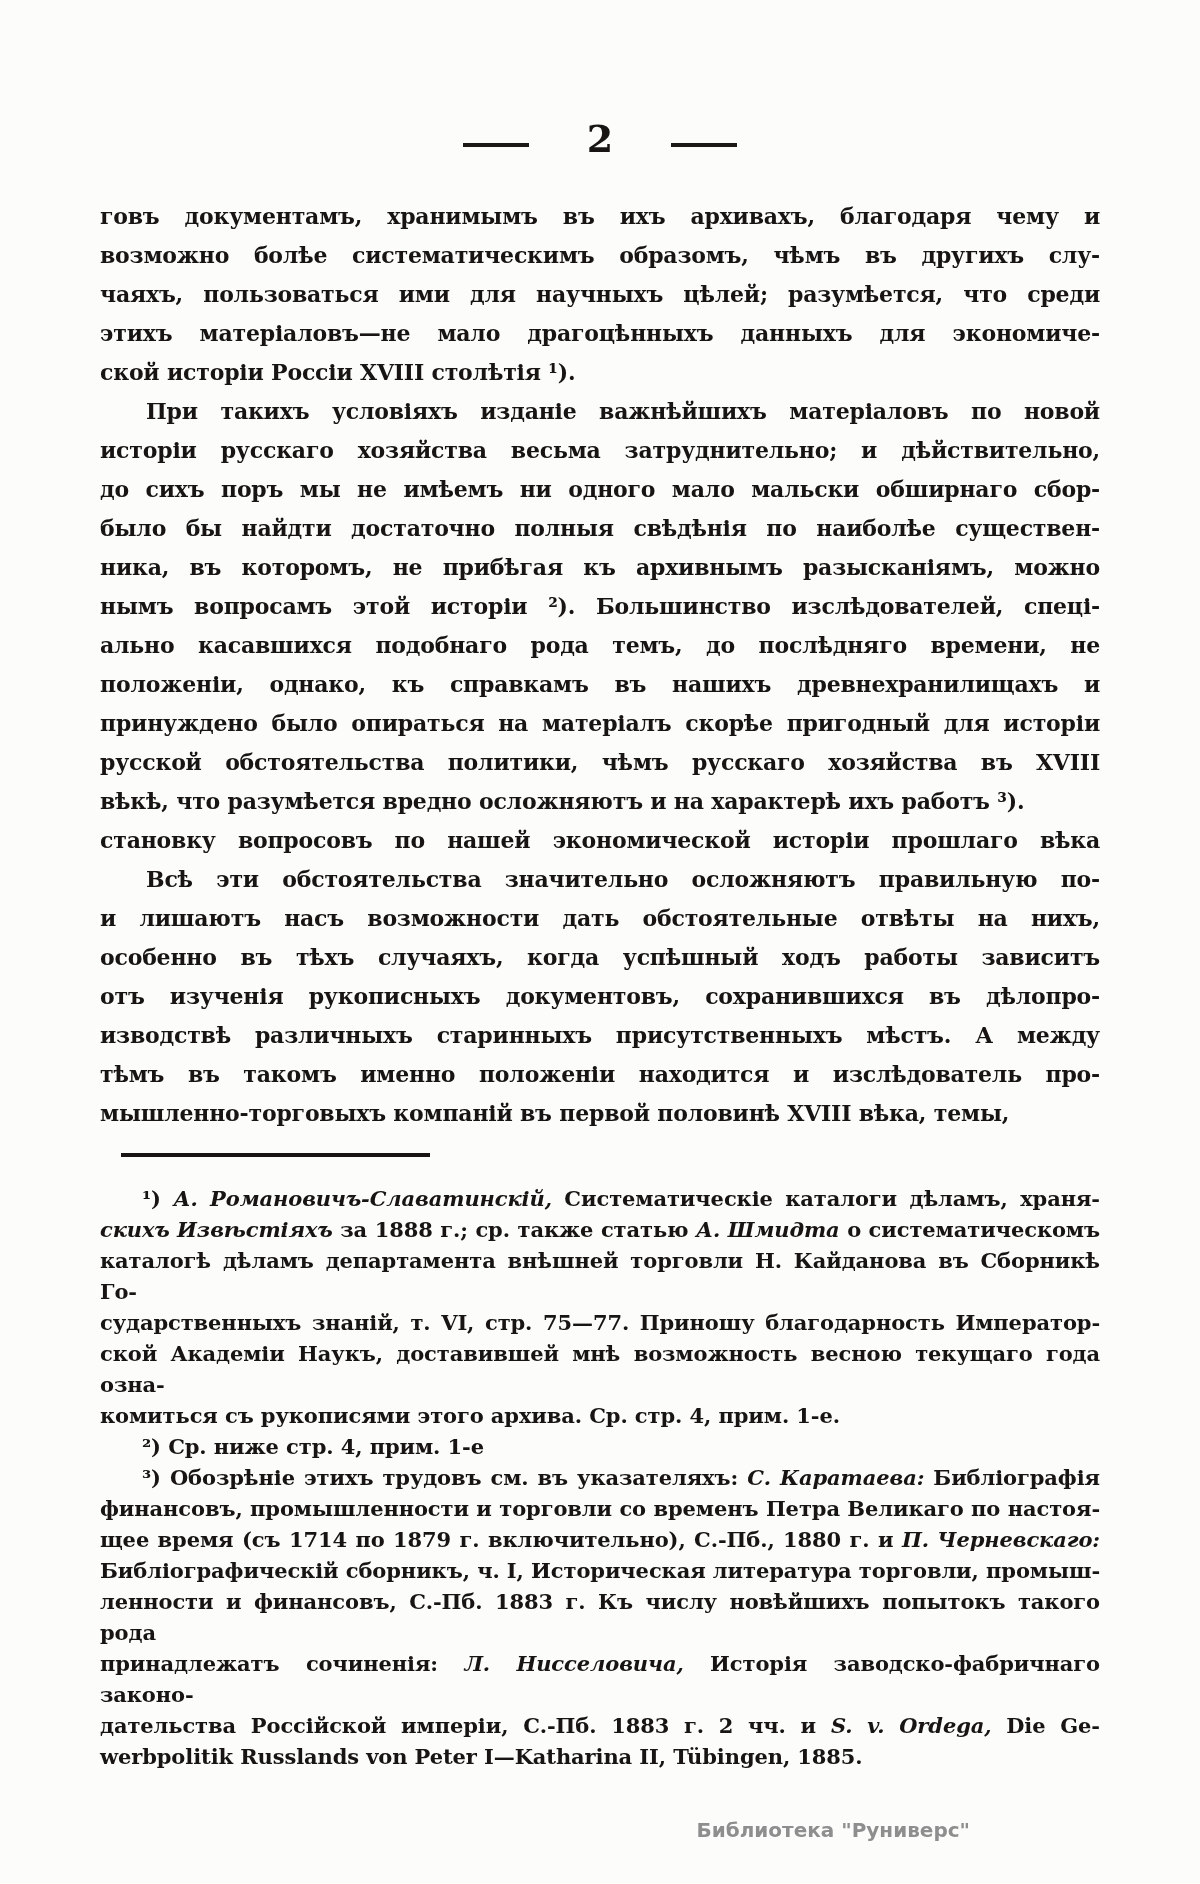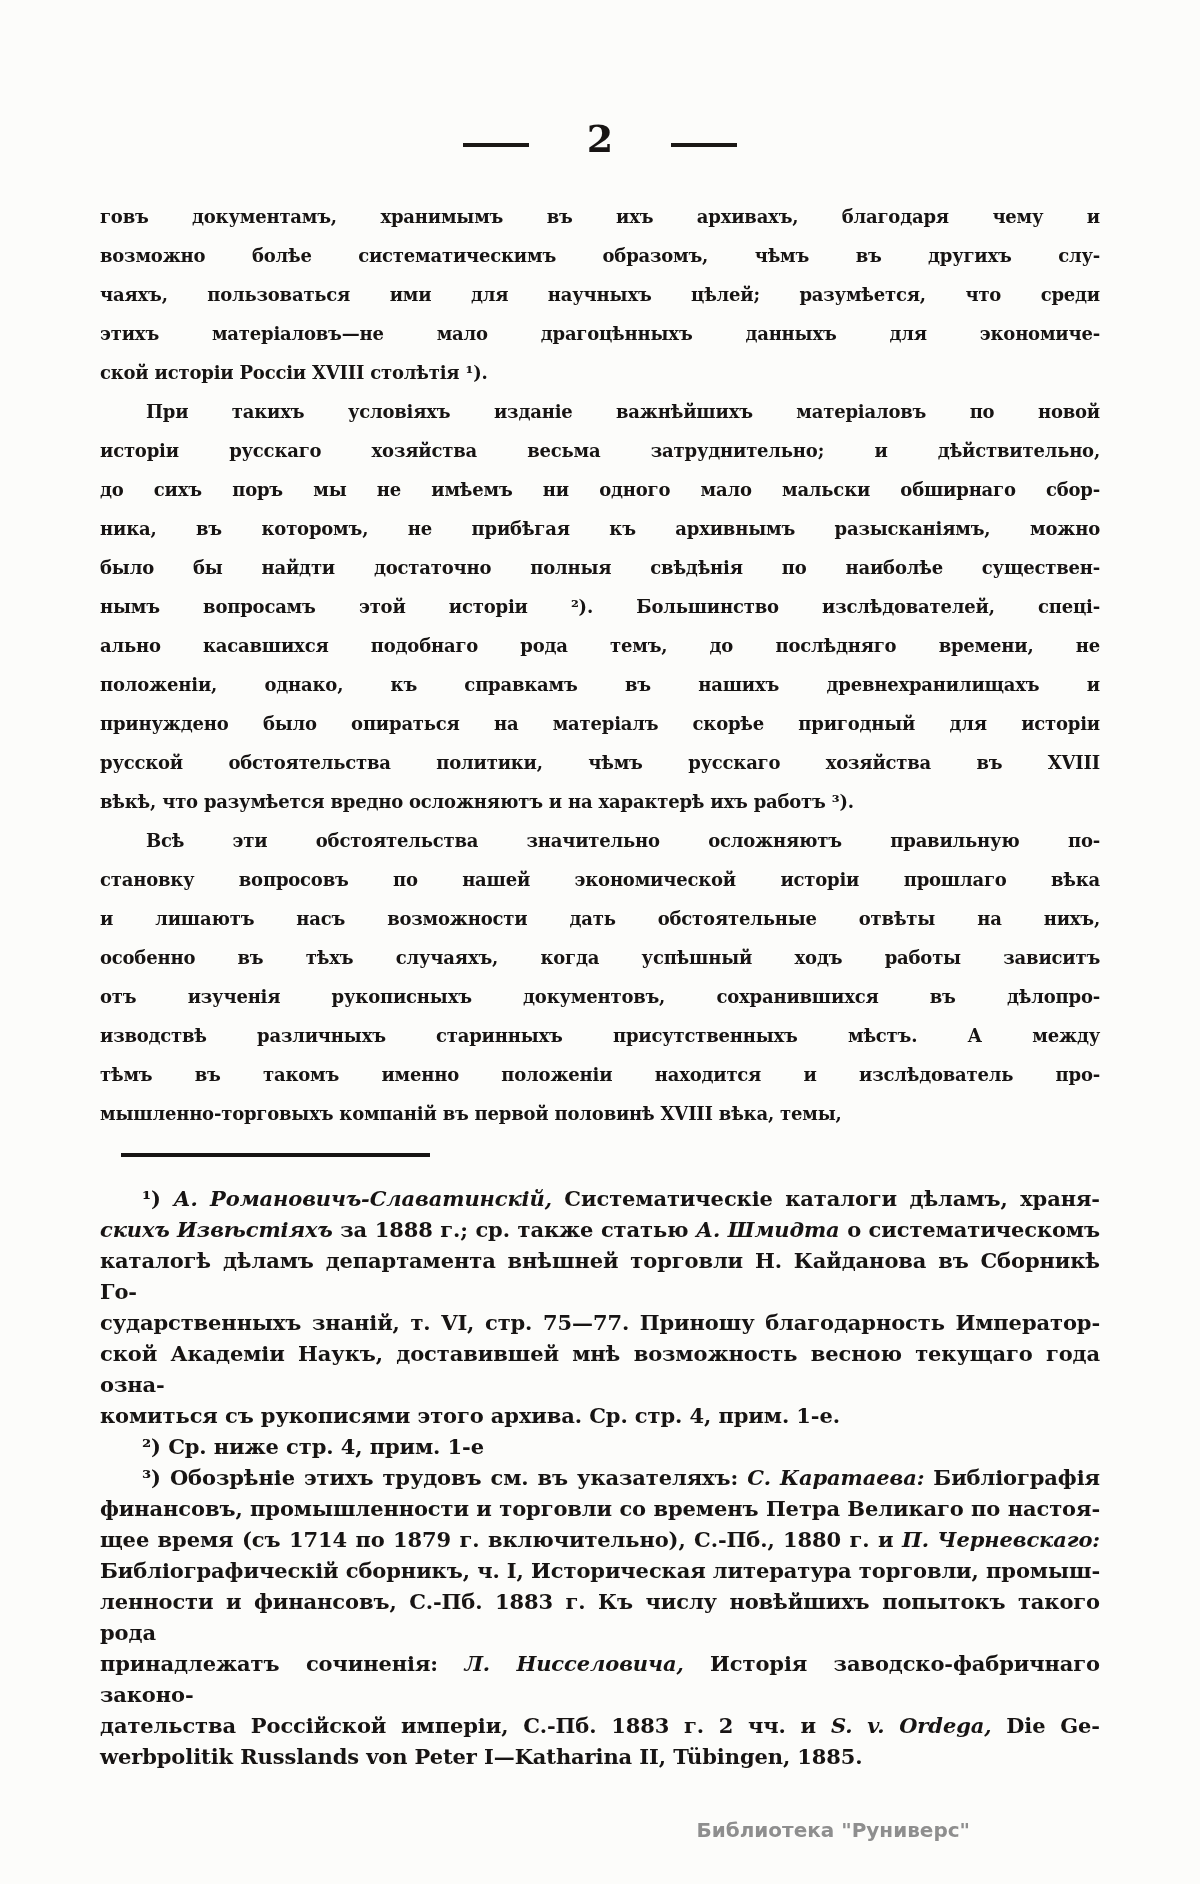--- a/index.html
+++ b/index.html
@@ -13,21 +13,21 @@
   }
   .page-header {
     position:absolute; top:120px; left:0; width:100%;
     display:flex; justify-content:center; align-items:center; gap:58px;
   }
   .header-dash { width:66px; height:4px; background:#1b1815; margin-top:12px; }
   .page-number { font-size:38px; font-weight:700; line-height:1; }
 
   .body-text {
     position:absolute; left:100px; top:197px; width:1000px;
-    font-size:18px; font-weight:700; letter-spacing:-0.2px;
+    font-size:22px; font-weight:700; letter-spacing:-0.2px;
   }
   .body-text .line {
     line-height:39px;
     text-align:justify;
     text-align-last:justify;
   }
   .line.indent { text-indent:46px; }
   .line.last { text-align-last:left; }
 
   .footnote-separator {
@@ -72,32 +72,32 @@
         <div class="line">говъ документамъ, хранимымъ въ ихъ архивахъ, благодаря чему и</div>
         <div class="line">возможно болѣе систематическимъ образомъ, чѣмъ въ другихъ слу-</div>
         <div class="line">чаяхъ, пользоваться ими для научныхъ цѣлей; разумѣется, что среди</div>
         <div class="line">этихъ матеріаловъ—не мало драгоцѣнныхъ данныхъ для экономиче-</div>
         <div class="line last">ской исторіи Россіи XVIII столѣтія ¹).</div>
       </div>
       <div>
         <div class="line indent">При такихъ условіяхъ изданіе важнѣйшихъ матеріаловъ по новой</div>
         <div class="line">исторіи русскаго хозяйства весьма затруднительно; и дѣйствительно,</div>
         <div class="line">до сихъ поръ мы не имѣемъ ни одного мало мальски обширнаго сбор-</div>
+        <div class="line">было бы найдти достаточно полныя свѣдѣнія по наиболѣе существен-</div>
         <div class="line">ника, въ которомъ, не прибѣгая къ архивнымъ разысканіямъ, можно</div>
-        <div class="line">было бы найдти достаточно полныя свѣдѣнія по наиболѣе существен-</div>
         <div class="line">нымъ вопросамъ этой исторіи ²). Большинство изслѣдователей, спеці-</div>
         <div class="line">ально касавшихся подобнаго рода темъ, до послѣдняго времени, не</div>
         <div class="line">положеніи, однако, къ справкамъ въ нашихъ древнехранилищахъ и</div>
         <div class="line">принуждено было опираться на матеріалъ скорѣе пригодный для исторіи</div>
         <div class="line">русской обстоятельства политики, чѣмъ русскаго хозяйства въ XVIII</div>
         <div class="line last">вѣкѣ, что разумѣется вредно осложняютъ и на характерѣ ихъ работъ ³).</div>
       </div>
       <div>
+        <div class="line">становку вопросовъ по нашей экономической исторіи прошлаго вѣка</div>
         <div class="line indent">Всѣ эти обстоятельства значительно осложняютъ правильную по-</div>
-        <div class="line">становку вопросовъ по нашей экономической исторіи прошлаго вѣка</div>
         <div class="line">и лишаютъ насъ возможности дать обстоятельные отвѣты на нихъ,</div>
         <div class="line">особенно въ тѣхъ случаяхъ, когда успѣшный ходъ работы зависитъ</div>
         <div class="line">отъ изученія рукописныхъ документовъ, сохранившихся въ дѣлопро-</div>
         <div class="line">изводствѣ различныхъ старинныхъ присутственныхъ мѣстъ. А между</div>
         <div class="line">тѣмъ въ такомъ именно положеніи находится и изслѣдователь про-</div>
         <div class="line last">мышленно-торговыхъ компаній въ первой половинѣ XVIII вѣка, темы,</div>
       </div>
     </div>
 
   <div class="footnote-separator"></div>

